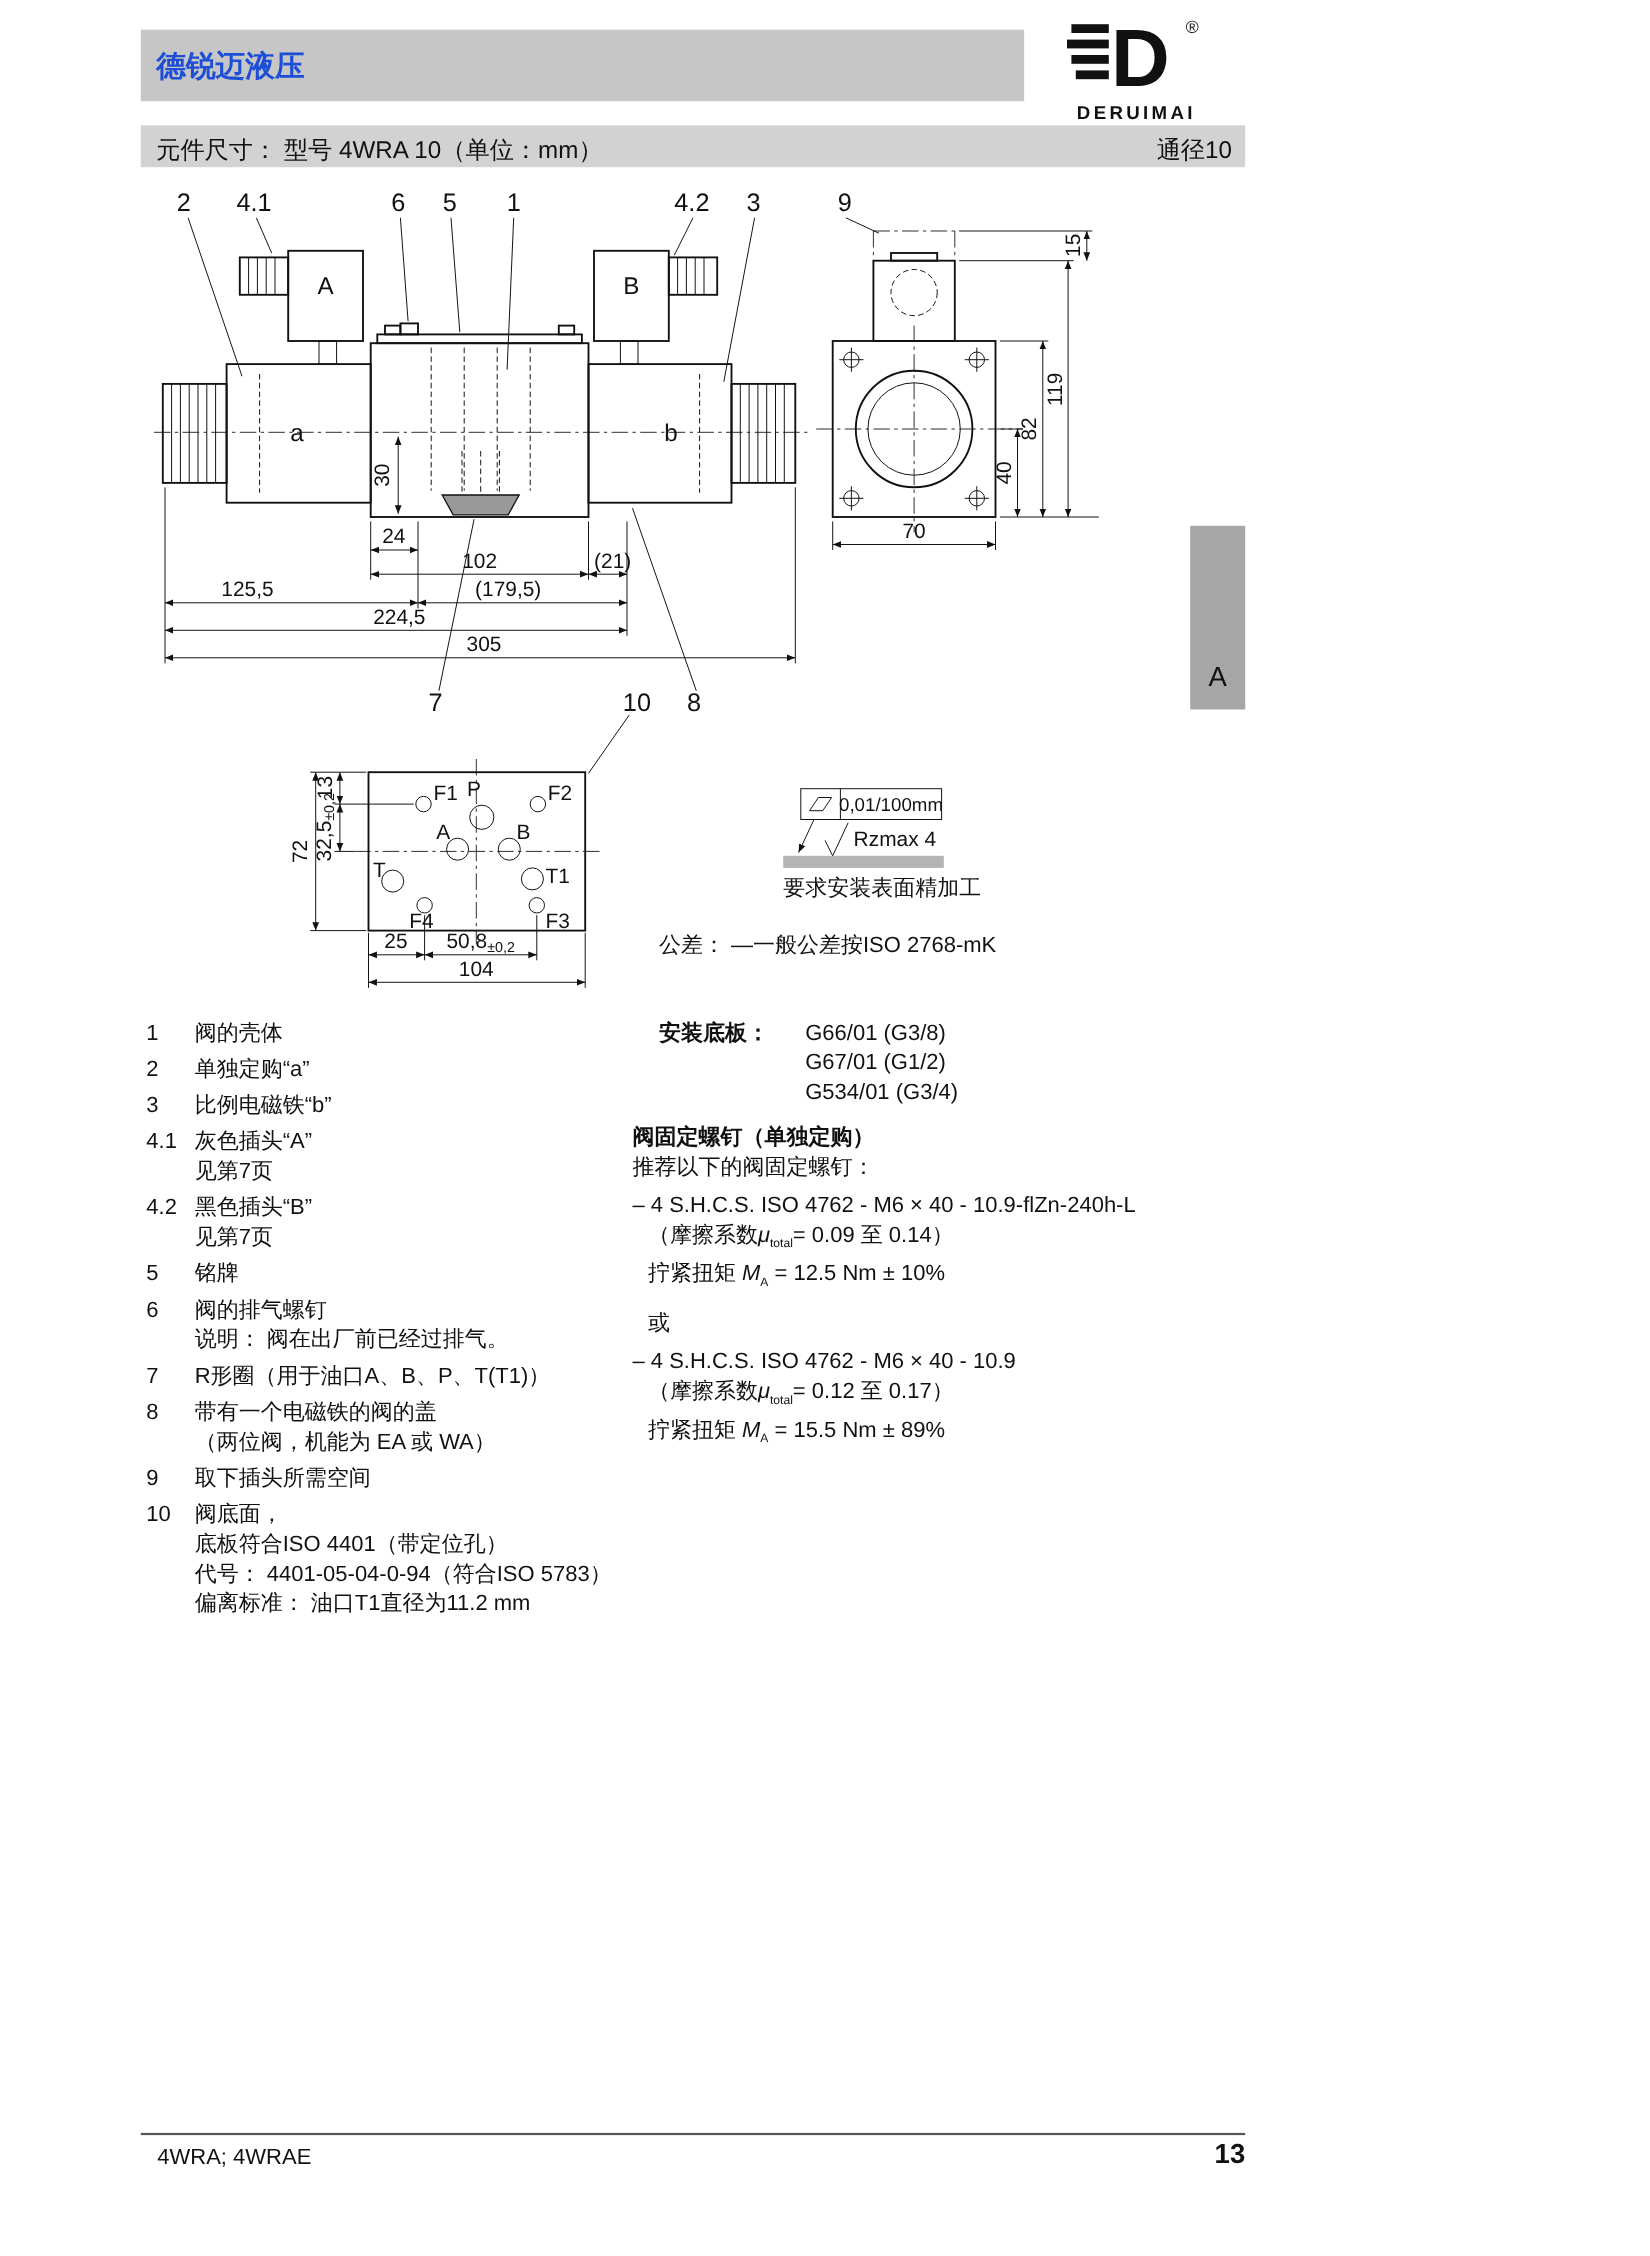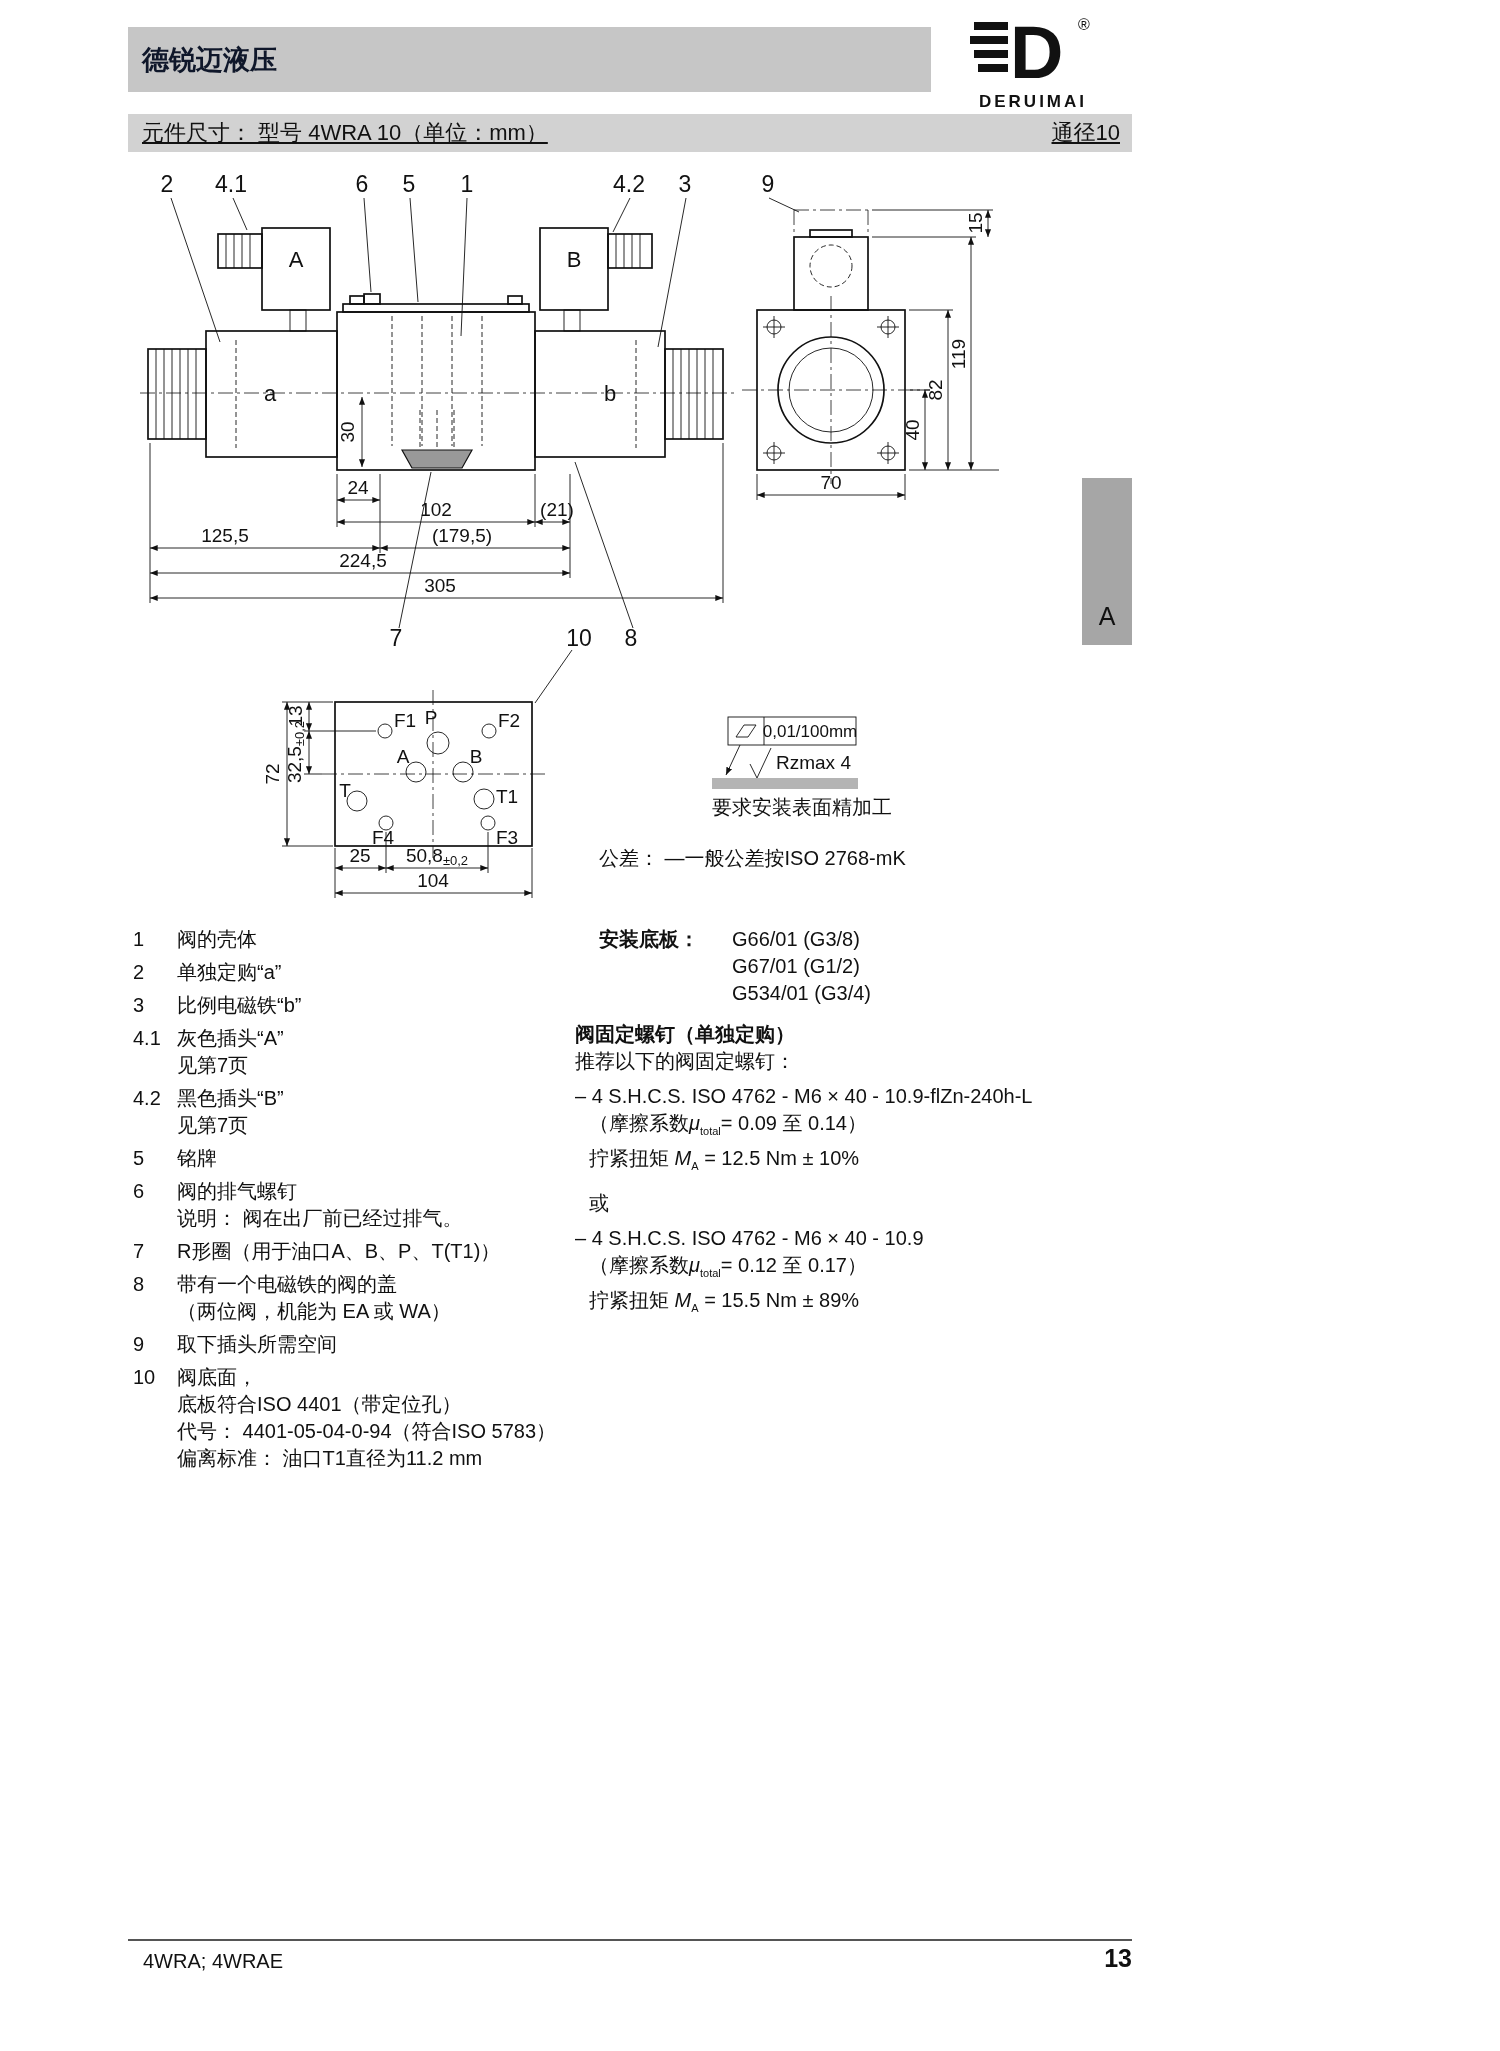--- a/index.html
+++ b/index.html
@@ -2,27 +2,27 @@
 <html><head>
 <meta charset="utf-8">
 <style>
   * { margin:0; padding:0; box-sizing:border-box; }
   html,body { background:#fff; }
   body { font-family:"Liberation Sans","DejaVu Sans",sans-serif; color:#111; }
   .page { position:relative; width:1500px; height:2051px; background:#fff; overflow:hidden; }
 
   .header-bar { position:absolute; left:128px; top:27px; width:803px; height:65px;
     background:#c6c6c6; display:flex; align-items:center; padding-left:14px;
-    font-size:27px; font-weight:bold; color:#0f172a; }
+    font-size:27px; font-weight:bold; color:#1d4ed8; }
   .logo { position:absolute; left:958px; top:8px; width:150px; text-align:center; }
   .logo-brand { font-size:17px; font-weight:bold; letter-spacing:3px; margin-top:2px; }
 
   .title-bar { position:absolute; left:128px; top:114px; width:1004px; height:38px;
-    background:#d2d2d2; display:flex; align-items:center; justify-content:space-between;
-    padding:0 12px 0 14px; font-size:22px;text-decoration:underline; }
+    background:#d2d2d2; display:flex; align-items:flex-end; justify-content:space-between;
+    padding:0 12px 0 14px; font-size:22px; }
 
   .side-tab { position:absolute; left:1082px; top:478px; width:50px; height:167px;
     background:#a6a6a6; display:flex; align-items:flex-end; justify-content:center;
     padding-bottom:14px; font-size:25px; color:#111; }
 
   svg.drawing { position:absolute; left:128px; top:160px; width:1012px; height:760px; }
 
   
   .o  { fill:none; stroke:#111; stroke-width:1.7; }
   .t  { fill:none; stroke:#111; stroke-width:0.9; }

